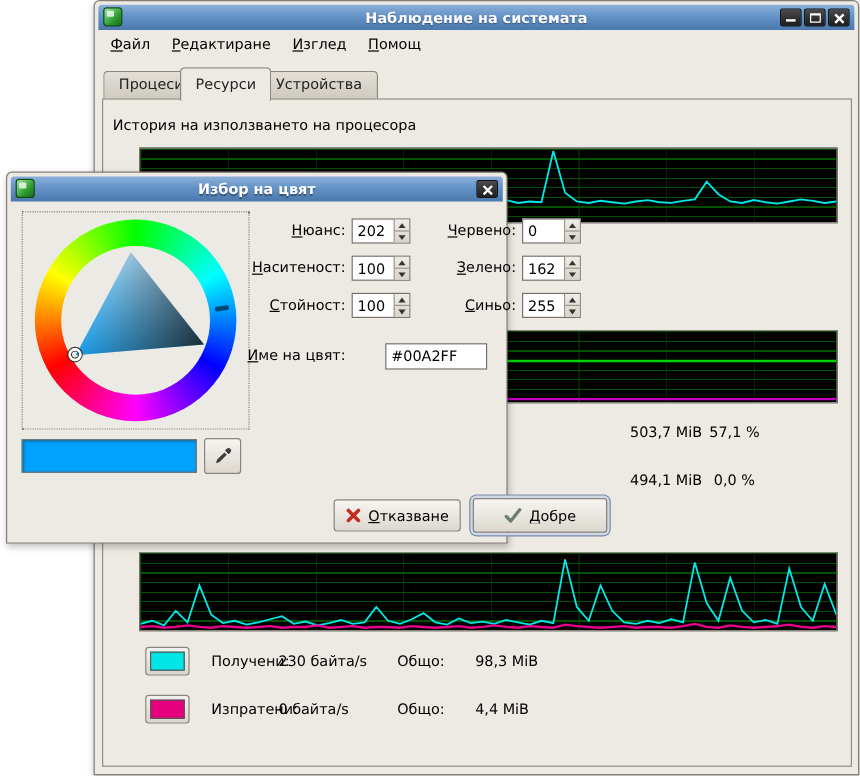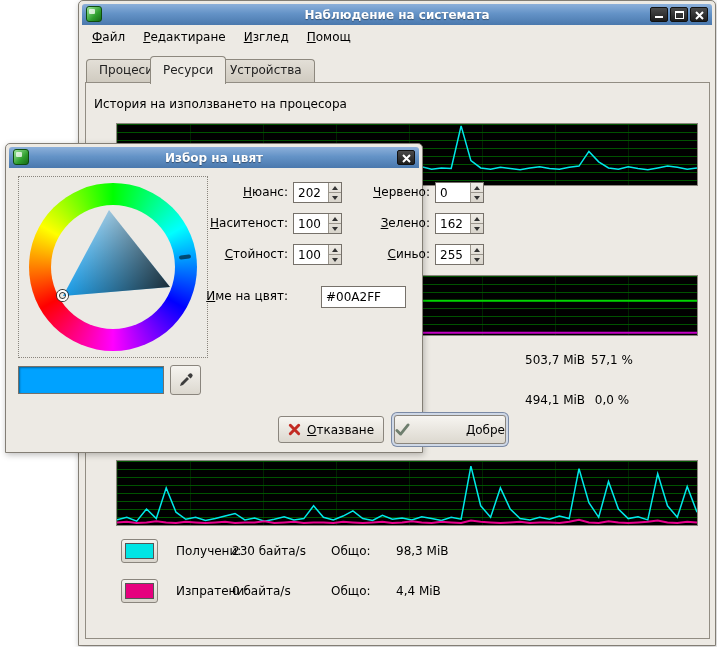--- a/index.html
+++ b/index.html
@@ -79,21 +79,21 @@
   .spin .ar { flex:1; position:relative; }
   .spin .ar + .ar { border-top:1px solid #9a958c; }
   .tri-up { position:absolute; left:3px; top:3px; width:0; height:0;
             border-left:3px solid transparent; border-right:3px solid transparent; border-bottom:4px solid #333; }
   .tri-dn { position:absolute; left:3px; top:3px; width:0; height:0;
             border-left:3px solid transparent; border-right:3px solid transparent; border-top:4px solid #333; }
   .txt-input { position:absolute; height:22px; background:#fff; border:1px solid #76716a; padding:3px 0 0 4px; }
 
   .btn { position:absolute; background:linear-gradient(#f7f5f1,#dcd8cf); border:1px solid #8a857d; border-radius:3px;
          display:flex; align-items:center; justify-content:center; gap:6px; font-size:12px; }
-  .btn.default { box-shadow:0 0 0 2px #cfd8e6, 0 0 0 3px #7b8aa5;justify-content:space-between; }
+  .btn.default { box-shadow:0 0 0 2px #cfd8e6, 0 0 0 3px #7b8aa5; }
 
   u { text-decoration:underline; text-underline-offset:1px; }
 </style>
 </head>
 <body>
 
 <div class="win" style="left:78px; top:0; width:638px; height:646px;">
   <div class="titlebar">
     <div class="app-icon"></div>
     <div class="title">Наблюдение на системата</div>

